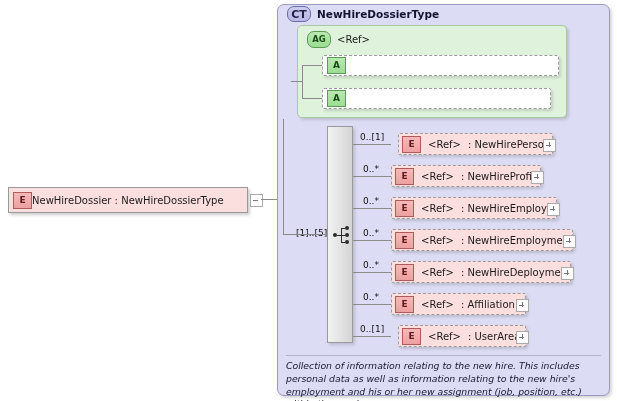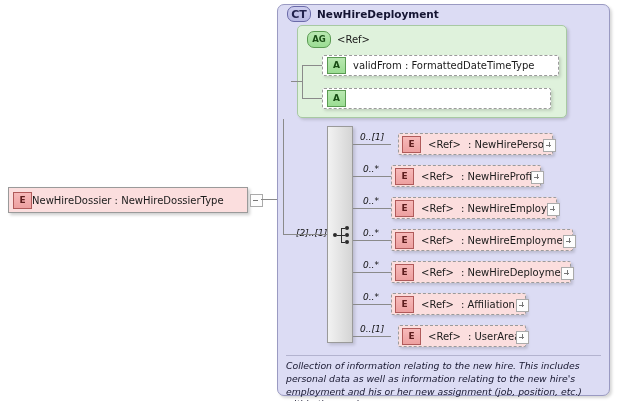--- a/index.html
+++ b/index.html
@@ -139,21 +139,21 @@
     background: #2b2b2b;
   }
   .seq-icon .ln { position: absolute; background: #2b2b2b; }
 
   
   .line { position: absolute; background: #8a8a8a; }
 
   
   .card {
     position: absolute;
-    font-size: 9px; font-style: italic; color: #111;
+    font-size: 9px; color: #111;
     white-space: nowrap;
   }
 
   
   .el-row {
     height: 22px;
     background: #fbdede;
     border: 1px dashed #9b9b9b;
     border-radius: 2px;
     display: flex; align-items: center;
@@ -181,57 +181,56 @@
   <div class="abs root-el">
     <span class="badge badge-e">E</span>
     <span class="root-label">NewHireDossier  :  NewHireDossierType</span>
   </div>
   <span class="toggle" style="left:250px; top:194px;"></span>
   <div class="line" style="left:261px; top:199px; width:17px; height:1px;"></div>
 
   <div class="abs ct-panel"></div>
   <div class="abs ct-header">
     <span class="badge badge-ct">CT</span>
-    <span class="ct-title">NewHireDeployment</span>
+    <span class="ct-title">NewHireDossierType</span>
   </div>
 
   <div class="abs ag-panel"></div>
   <div class="abs ag-row">
     <span class="badge badge-ag">AG</span>
     <span class="ag-text">&lt;Ref&gt;</span>
   </div>
 
   <div class="abs ag-stub"></div>
   <div class="abs ag-bracket">
     <span class="v"></span>
       <span class="h1"></span>
       <span class="h2"></span>
   </div>
 
   <div class="abs attr-row attr-1">
     <span class="badge badge-a">A</span>
-    <span class="attr-label">validFrom  :  FormattedDateTimeType</span>
   </div>
   <div class="abs attr-row attr-2">
     <span class="badge badge-a">A</span>
   </div>
 
   <div class="abs seq-bar"></div>
   <div class="abs seq-icon">
     <span class="dot" style="left:0; top:7px;"></span>
     <span class="ln" style="left:4px; top:9px; width:4px; height:1px;"></span>
     <span class="ln" style="left:8px; top:2px; width:1px; height:15px;"></span>
     <span class="ln" style="left:8px; top:2px; width:4px; height:1px;"></span>
     <span class="ln" style="left:8px; top:9px; width:4px; height:1px;"></span>
     <span class="ln" style="left:8px; top:16px; width:4px; height:1px;"></span>
     <span class="dot" style="left:12px; top:0px;"></span>
     <span class="dot" style="left:12px; top:7px;"></span>
     <span class="dot" style="left:12px; top:14px;"></span>
   </div>
-  <span class="card" style="left:296px; top:228px;">[2]..[1]</span>
+  <span class="card" style="left:296px; top:228px;">[1]..[5]</span>
   <div class="line" style="left:283px; top:234px; width:44px; height:1px;"></div>
   <div class="line" style="left:283px; top:119px; width:1px; height:116px;"></div>
 
   <div class="line" style="left:353px; top:144px; width:38px; height:1px;"></div>
   <span class="card" style="left:360px; top:132px;">0..[1]</span>
   <div class="abs el-row" style="left:398px; top:133px; width:155px;">
     <span class="badge badge-e">E</span>
     <span class="el-text">&lt;Ref&gt;</span>
     <span class="el-text colon">: NewHirePerson</span>
   </div>

